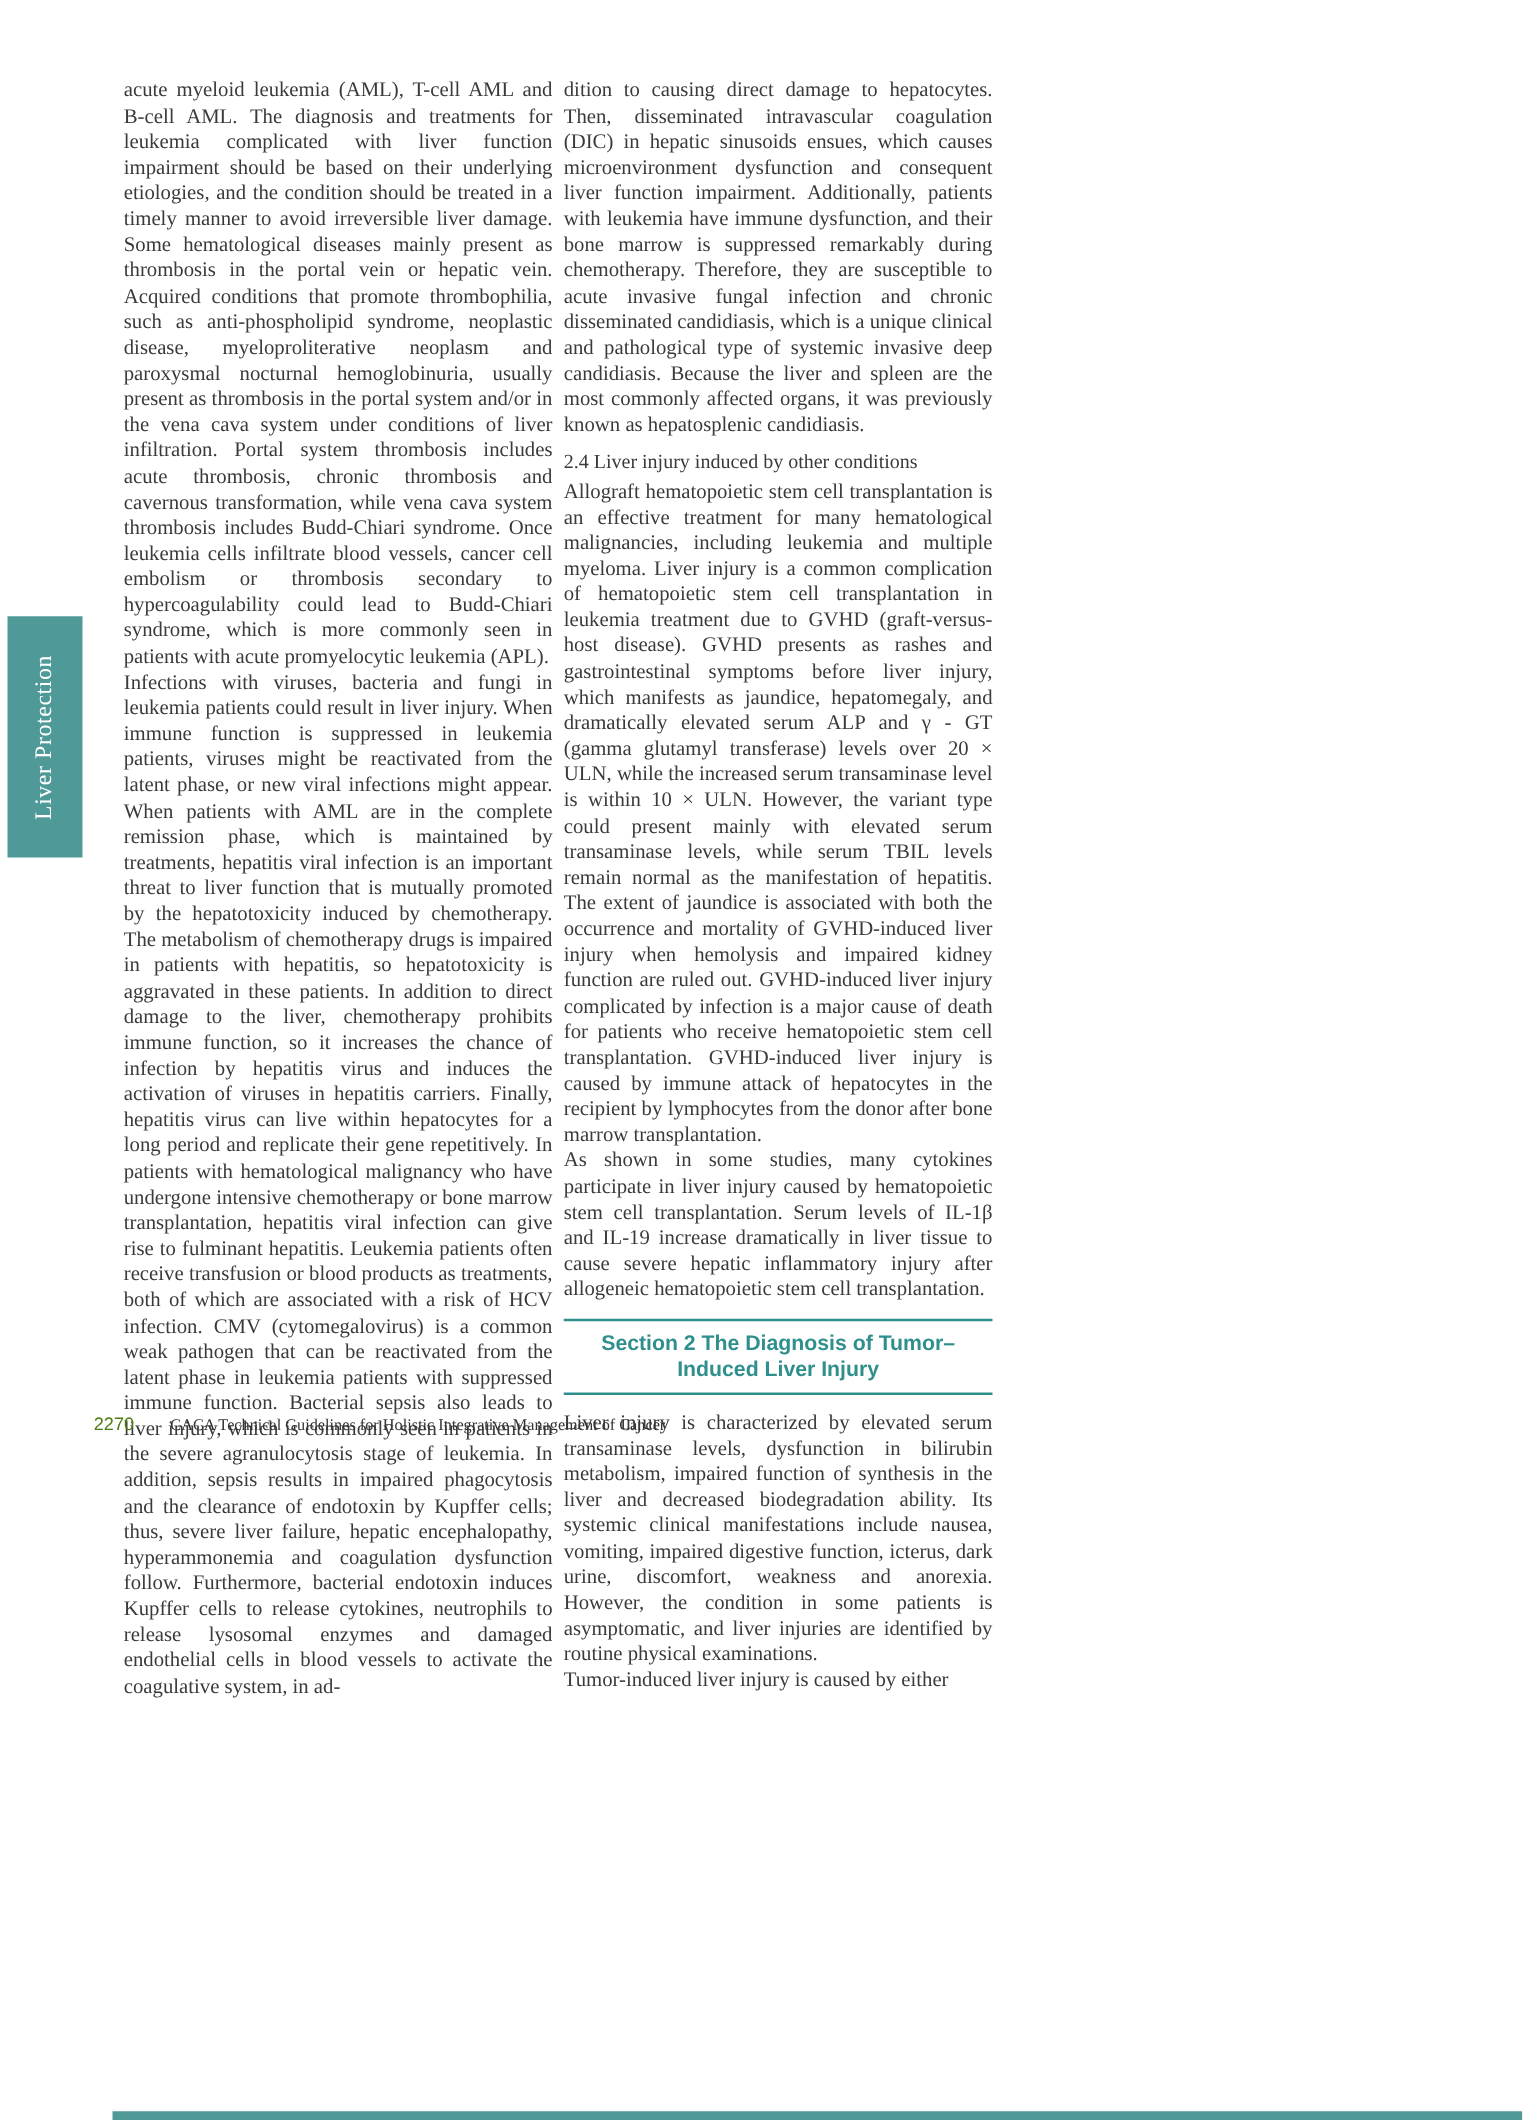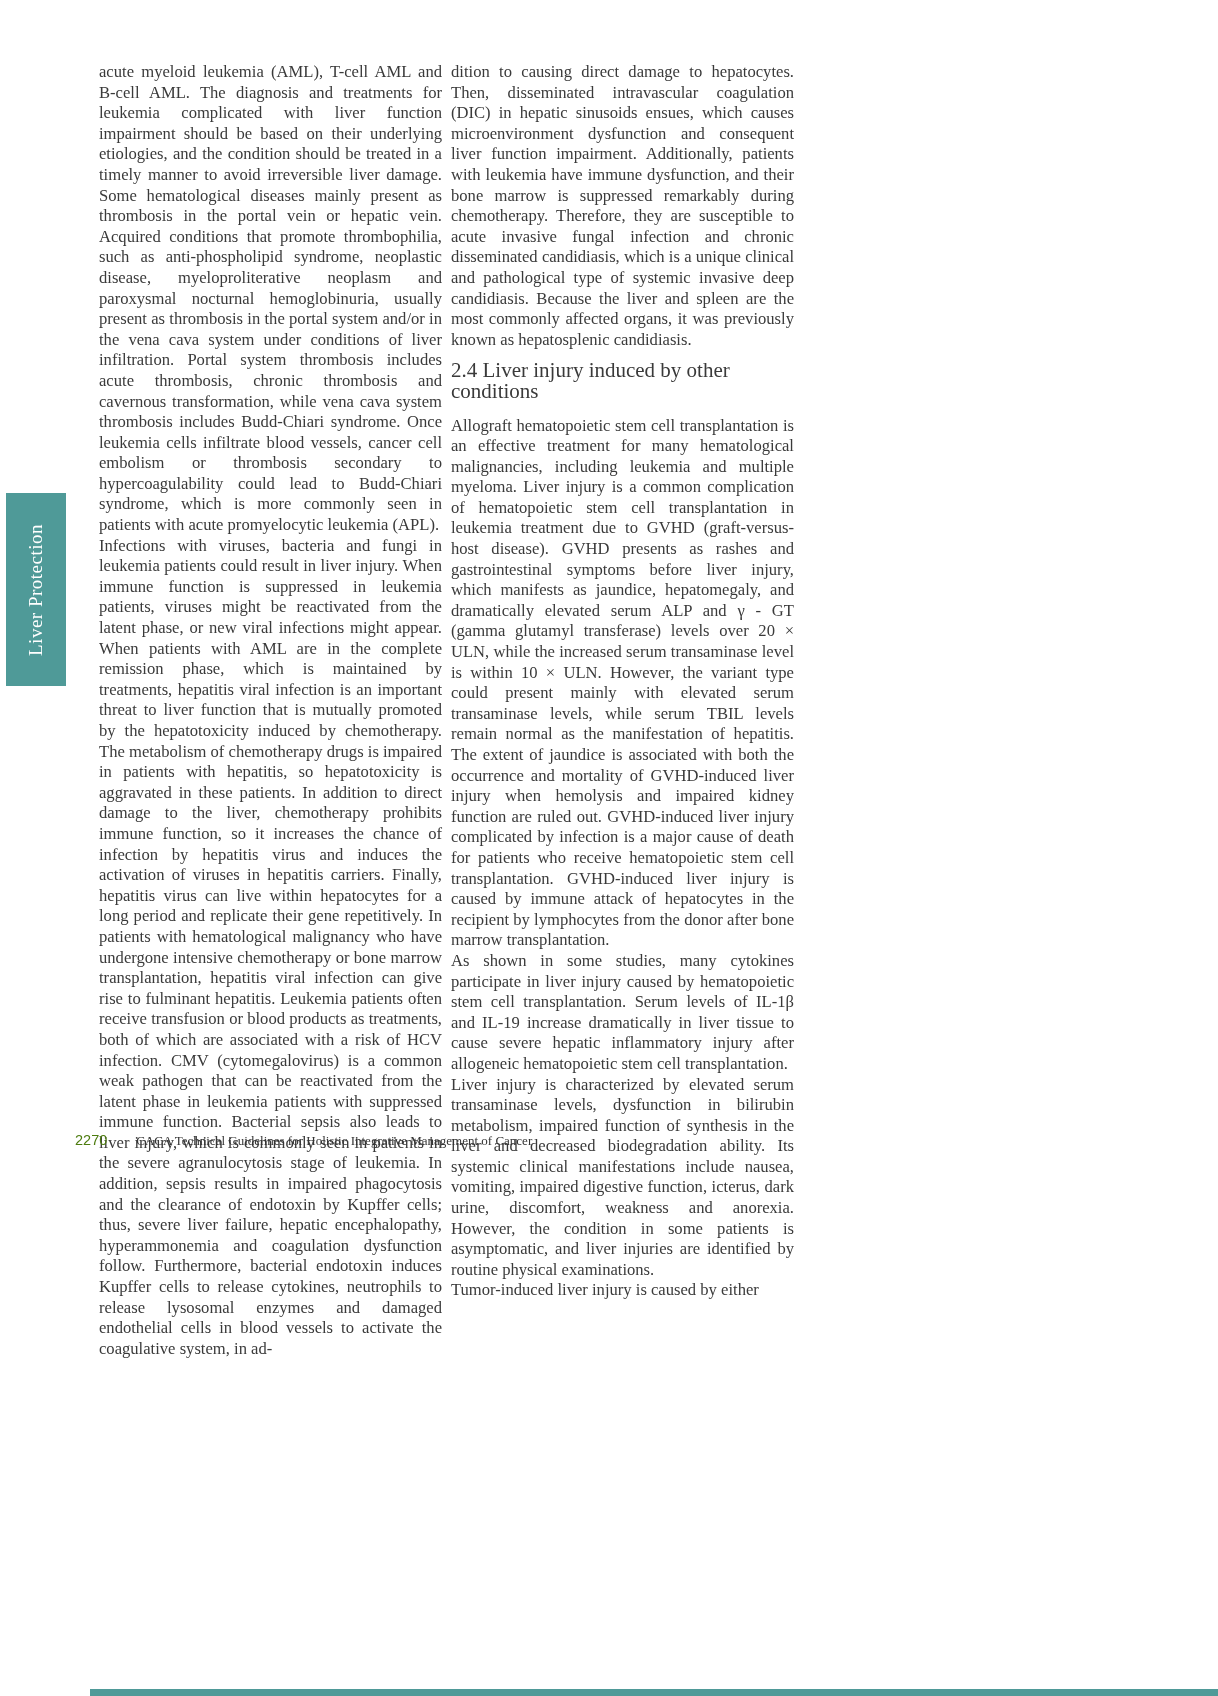--- a/index.html
+++ b/index.html
@@ -22,23 +22,23 @@
     line-height: 20.6px;
     text-align: justify;
   }
   .col-left  { left: 75px; margin-left: 24px; }
   .col-right { left: 451px; }
   .col p { margin: 0; padding: 0; }
 
   
   .subsection {
     font-weight: normal;
-    font-size: 21px;
+    font-size: 16px;
     line-height: 20.6px;
-    margin: 10px 0 14px 0;
+    margin: 10px 0 2px 0;
     text-align: left;
     color: #3a3a3a;
   }
 
   
   .section-heading {
     margin: 13px 0 12px 0;
     padding: 7px 0 8px 0;
     border-top: 2px solid #2f8f8d;
     border-bottom: 2px solid #2f8f8d;
@@ -115,20 +115,24 @@
   <div class="col col-left">
     <p>acute myeloid leukemia (AML), T-cell AML and B-cell AML. The diagnosis and treatments for leukemia complicated with liver function impairment should be based on their underlying etiologies, and the condition should be treated in a timely manner to avoid irreversible liver damage. Some hematological diseases mainly present as thrombosis in the portal vein or hepatic vein. Acquired conditions that promote thrombophilia, such as anti-phospholipid syndrome, neoplastic disease, myeloproliterative neoplasm and paroxysmal nocturnal hemoglobinuria, usually present as thrombosis in the portal system and/or in the vena cava system under conditions of liver infiltration. Portal system thrombosis includes acute thrombosis, chronic thrombosis and cavernous transformation, while vena cava system thrombosis includes Budd-Chiari syndrome. Once leukemia cells infiltrate blood vessels, cancer cell embolism or thrombosis secondary to hypercoagulability could lead to Budd-Chiari syndrome, which is more commonly seen in patients with acute promyelocytic leukemia (APL).</p>
     <p>Infections with viruses, bacteria and fungi in leukemia patients could result in liver injury. When immune function is suppressed in leukemia patients, viruses might be reactivated from the latent phase, or new viral infections might appear. When patients with AML are in the complete remission phase, which is maintained by treatments, hepatitis viral infection is an important threat to liver function that is mutually promoted by the hepatotoxicity induced by chemotherapy. The metabolism of chemotherapy drugs is impaired in patients with hepatitis, so hepatotoxicity is aggravated in these patients. In addition to direct damage to the liver, chemotherapy prohibits immune function, so it increases the chance of infection by hepatitis virus and induces the activation of viruses in hepatitis carriers. Finally, hepatitis virus can live within hepatocytes for a long period and replicate their gene repetitively. In patients with hematological malignancy who have undergone intensive chemotherapy or bone marrow transplantation, hepatitis viral infection can give rise to fulminant hepatitis. Leukemia patients often receive transfusion or blood products as treatments, both of which are associated with a risk of HCV infection. CMV (cytomegalovirus) is a common weak pathogen that can be reactivated from the latent phase in leukemia patients with suppressed immune function. Bacterial sepsis also leads to liver injury, which is commonly seen in patients in the severe agranulocytosis stage of leukemia. In addition, sepsis results in impaired phagocytosis and the clearance of endotoxin by Kupffer cells; thus, severe liver failure, hepatic encephalopathy, hyperammonemia and coagulation dysfunction follow. Furthermore, bacterial endotoxin induces Kupffer cells to release cytokines, neutrophils to release lysosomal enzymes and damaged endothelial cells in blood vessels to activate the coagulative system, in ad-</p>
   </div>
 
   <div class="col col-right">
     <p>dition to causing direct damage to hepatocytes. Then, disseminated intravascular coagulation (DIC) in hepatic sinusoids ensues, which causes microenvironment dysfunction and consequent liver function impairment. Additionally, patients with leukemia have immune dysfunction, and their bone marrow is suppressed remarkably during chemotherapy. Therefore, they are susceptible to acute invasive fungal infection and chronic disseminated candidiasis, which is a unique clinical and pathological type of systemic invasive deep candidiasis. Because the liver and spleen are the most commonly affected organs, it was previously known as hepatosplenic candidiasis.</p>
     <h3 class="subsection">2.4 Liver injury induced by other conditions</h3>
     <p>Allograft hematopoietic stem cell transplantation is an effective treatment for many hematological malignancies, including leukemia and multiple myeloma. Liver injury is a common complication of hematopoietic stem cell transplantation in leukemia treatment due to GVHD (graft-versus-host disease). GVHD presents as rashes and gastrointestinal symptoms before liver injury, which manifests as jaundice, hepatomegaly, and dramatically elevated serum ALP and γ - GT (gamma glutamyl transferase) levels over 20 × ULN, while the increased serum transaminase level is within 10 × ULN. However, the variant type could present mainly with elevated serum transaminase levels, while serum TBIL levels remain normal as the manifestation of hepatitis. The extent of jaundice is associated with both the occurrence and mortality of GVHD-induced liver injury when hemolysis and impaired kidney function are ruled out. GVHD-induced liver injury complicated by infection is a major cause of death for patients who receive hematopoietic stem cell transplantation. GVHD-induced liver injury is caused by immune attack of hepatocytes in the recipient by lymphocytes from the donor after bone marrow transplantation.</p>
     <p>As shown in some studies, many cytokines participate in liver injury caused by hematopoietic stem cell transplantation. Serum levels of IL-1β and IL-19 increase dramatically in liver tissue to cause severe hepatic inflammatory injury after allogeneic hematopoietic stem cell transplantation.</p>
+    <div class="section-heading">
+      <span class="sh-line">Section 2 The Diagnosis of Tumor–</span>
+      <span class="sh-line">Induced Liver Injury</span>
+    </div>
     <p>Liver injury is characterized by elevated serum transaminase levels, dysfunction in bilirubin metabolism, impaired function of synthesis in the liver and decreased biodegradation ability. Its systemic clinical manifestations include nausea, vomiting, impaired digestive function, icterus, dark urine, discomfort, weakness and anorexia. However, the condition in some patients is asymptomatic, and liver injuries are identified by routine physical examinations.</p>
     <p>Tumor-induced liver injury is caused by either</p>
   </div>
 
   <div class="footer">
     <span class="page-num">2270</span><span class="book-title">CACA Technical Guidelines for Holistic Integrative Management of Cancer</span>
   </div>
 
   <div class="bottom-bar"></div>
 

